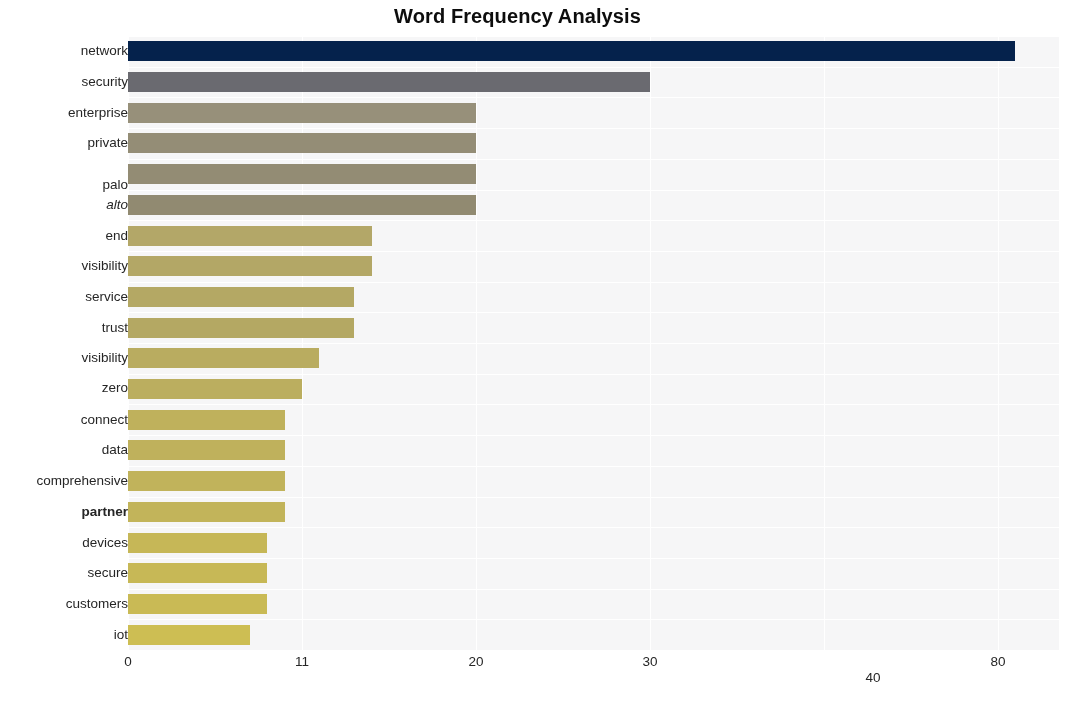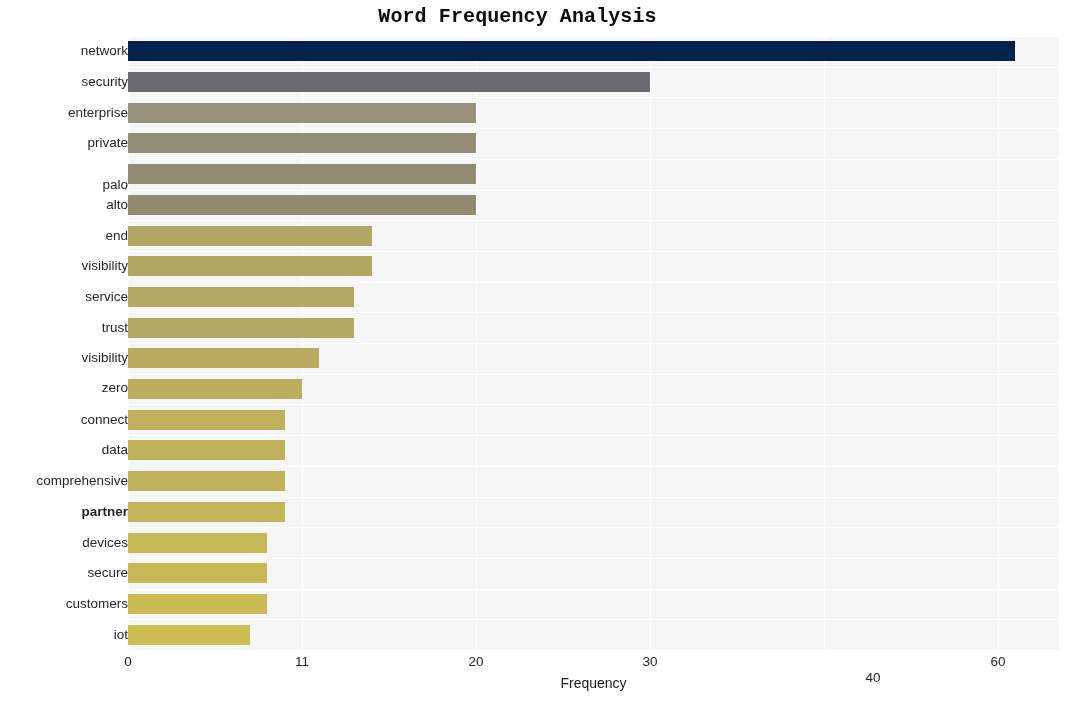--- a/index.html
+++ b/index.html
@@ -28,21 +28,20 @@
     position: absolute;
     left: 0;
     top: 5px;
     width: 1035px;
     text-align: center;
     font-size: 20px;
     font-weight: bold;
     color: #0d0d0d;
     letter-spacing: 0.1px;
     white-space: nowrap;
-    font-family: Liberation Mono, monospace;
   }
 
   
   #plot-area {
     position: absolute;
     left: 128px;
     top: 36px;
     width: 931px;
     height: 614px;
     background: #f6f6f7;
@@ -180,21 +179,21 @@
         <div class="bar" title="iot: 7" style="top: 588.65px; width: 121.813px; height: 20px; background: rgb(205, 190, 83);"></div>
       </div>
   </div>
 
   <div id="y-axis">
       <div class="ytick" style="top: 8.35px;">network</div>
       <div class="ytick" style="top: 39.05px;">security</div>
       <div class="ytick" style="top: 69.75px;">enterprise</div>
       <div class="ytick" style="top: 100.45px;">private</div>
       <div class="ytick" style="top: 131.15px; margin-top: 11px;">palo</div>
-      <div class="ytick" style="top: 161.85px;">alto</div>
+      <div class="ytick" style="top: 161.85px; font-style: italic;">alto</div>
       <div class="ytick" style="top: 192.55px;">end</div>
       <div class="ytick" style="top: 223.25px;">visibility</div>
       <div class="ytick" style="top: 253.95px;">service</div>
       <div class="ytick" style="top: 284.65px;">trust</div>
       <div class="ytick" style="top: 315.35px;">visibility</div>
       <div class="ytick" style="top: 345px; text-align: right;">zero</div>
       <div class="ytick" style="top: 376.75px;">connect</div>
       <div class="ytick" style="top: 407.45px;">data</div>
       <div class="ytick" style="top: 438.15px;">comprehensive</div>
       <div class="ytick" style="top: 468.85px; font-weight: bold;">partner</div>
@@ -203,18 +202,17 @@
       <div class="ytick" style="top: 560.95px;">customers</div>
       <div class="ytick" style="top: 591.65px;">iot</div>
     </div>
 
   <div id="x-axis">
       <div class="xtick" style="left: 128px;">0</div>
       <div class="xtick" style="left: 302.019px;">11</div>
       <div class="xtick" style="left: 476.037px;">20</div>
       <div class="xtick" style="left: 650.056px;">30</div>
       <div class="xtick" style="left: 873px; margin-top: 16px;">40</div>
-      <div class="xtick" style="left: 998.093px;">60</div>
+      <div class="xtick" style="left: 998.093px;">80</div>
     </div>
 
-  <div id="x-axis-label">Frequency</div>
 
 </div>
 
 </body></html>

